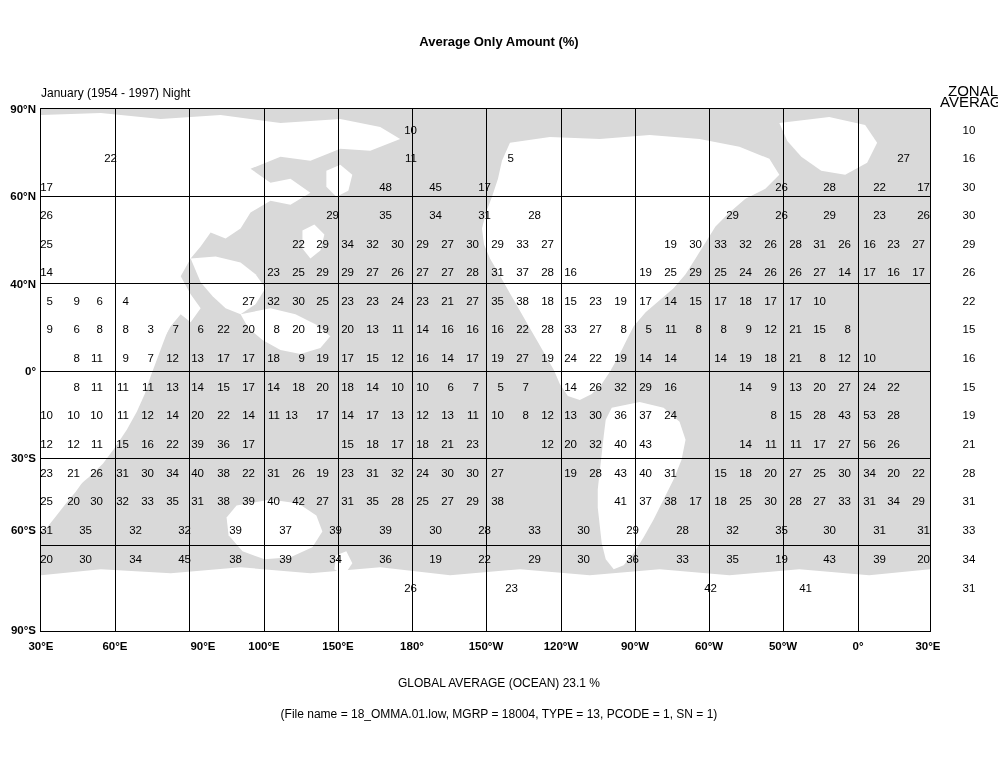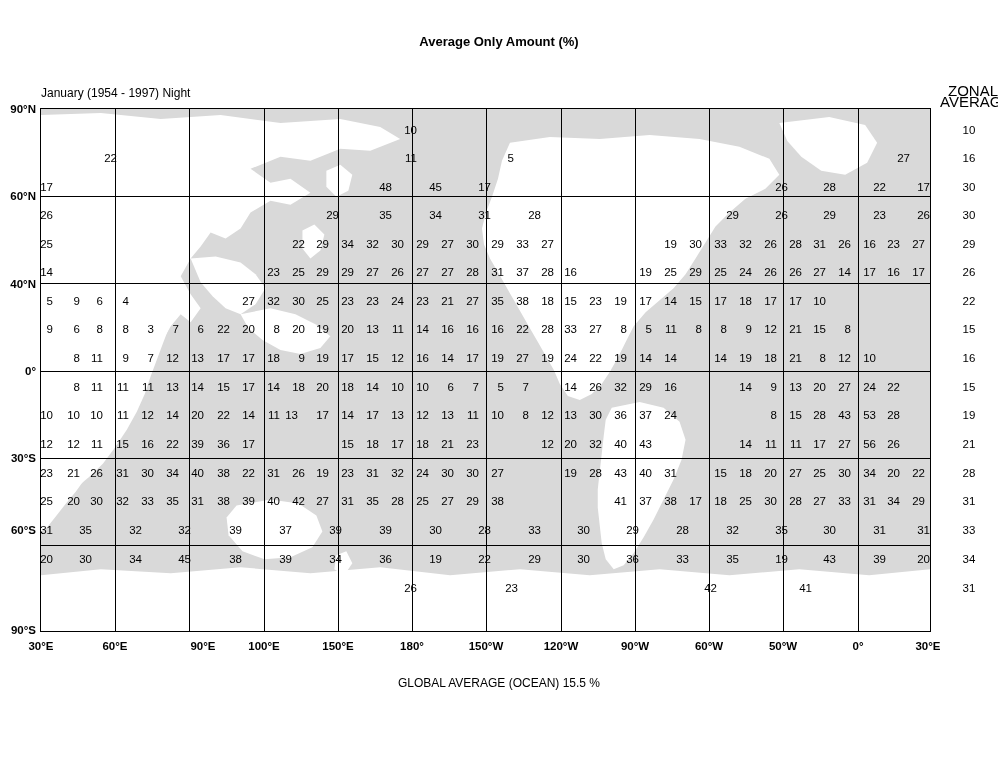--- a/index.html
+++ b/index.html
@@ -188,21 +188,22 @@
   <div class="xlabel" style="left:308px">150°E</div>
   <div class="xlabel" style="left:382px">180°</div>
   <div class="xlabel" style="left:456px">150°W</div>
   <div class="xlabel" style="left:531px">120°W</div>
   <div class="xlabel" style="left:605px">90°W</div>
   <div class="xlabel" style="left:679px">60°W</div>
   <div class="xlabel" style="left:753px">50°W</div>
   <div class="xlabel" style="left:828px">0°</div>
   <div class="xlabel" style="left:898px">30°E</div>
 
-  <div class="abs global-avg">GLOBAL AVERAGE (OCEAN)   15.5 %</div>
+  <div class="abs global-avg">GLOBAL AVERAGE (OCEAN)   23.1 %</div>
+  <div class="abs file-note">(File name = 18_OMMA.01.low, MGRP = 18004, TYPE = 13, PCODE = 1, SN = 1)</div>
 
 <div class="cellnum" style="left: 399px; top: 124px; width: 18px;">10</div>
     <div class="cellnum" style="left: 99px; top: 152px; width: 18px;">22</div>
     <div class="cellnum" style="left: 399px; top: 152px; width: 18px;">11</div>
     <div class="cellnum" style="left: 496px; top: 152px; width: 18px;">5</div>
     <div class="cellnum" style="left: 892px; top: 152px; width: 18px;">27</div>
     <div class="cellnum" style="left: 35px; top: 181px; width: 18px;">17</div>
     <div class="cellnum" style="left: 374px; top: 181px; width: 18px;">48</div>
     <div class="cellnum" style="left: 424px; top: 181px; width: 18px;">45</div>
     <div class="cellnum" style="left: 473px; top: 181px; width: 18px;">17</div>

